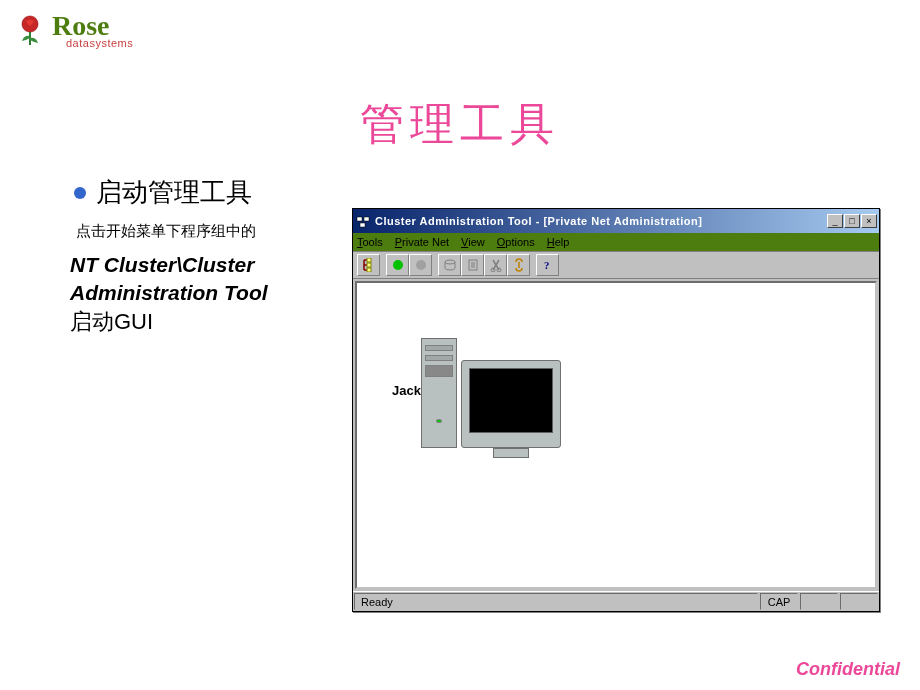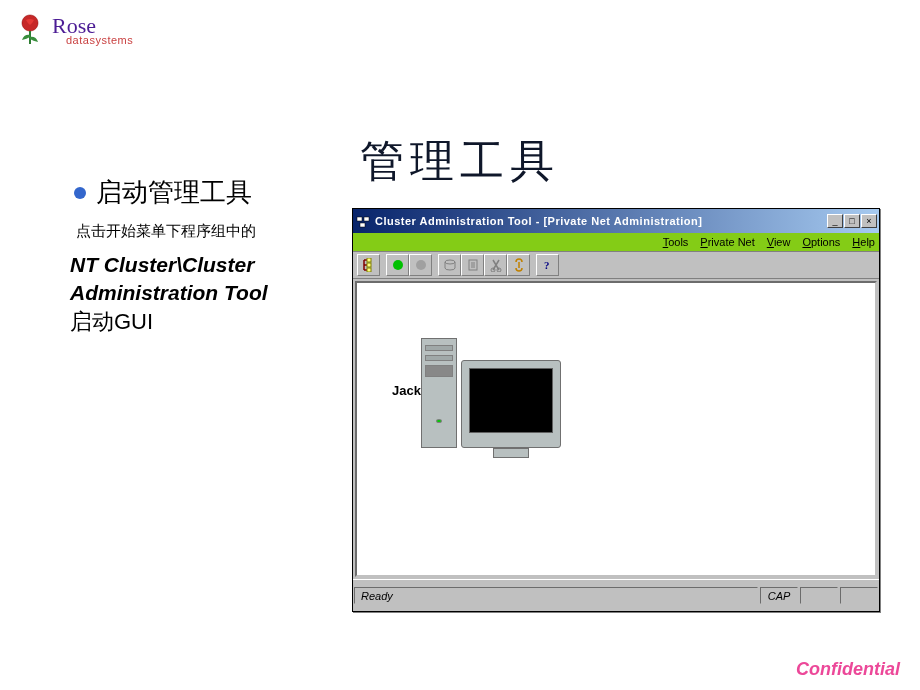--- a/index.html
+++ b/index.html
@@ -22,45 +22,44 @@
     .rose-icon {
       width: 36px;
       height: 36px;
     }
     .logo-text {
       display: flex;
       flex-direction: column;
       line-height: 1;
     }
     .logo-main {
-      font-size: 22px;
-      color: #4c1d95;
+      font-size: 28px;
+      color: #4d7c0f;
       font-family: "Times New Roman", serif;
-      font-weight: normal;
+      font-weight: bold;
     }
     .logo-sub {
       font-size: 11px;
       color: #c94040;
       font-family: Arial, sans-serif;
       letter-spacing: 0.5px;
       margin-top: -2px;
       margin-left: 14px;
     }
     .slide-title {
       position: absolute;
       top: 95px;
       left: 0;
       width: 100%;
       text-align: center;
       font-size: 44px;
       font-family: "KaiTi", "STKaiti", "SimSun", serif;
       font-weight: normal;
-      color: #0f172a;
+      color: #ec4899;
       letter-spacing: 6px;
-      margin-top: 37px;
     }
     .content-left {
       position: absolute;
       top: 175px;
       left: 74px;
       width: 260px;
     }
     .bullet-line {
       display: flex;
       align-items: center;
@@ -152,30 +151,29 @@
       border-right-color: #404040;
       border-bottom-color: #404040;
       font-size: 9px;
       font-family: "Marlett", Arial;
       display: flex;
       align-items: center;
       justify-content: center;
       color: #000;
     }
     .menubar {
-      background: #84cc16;
+      background: #4d7c0f;
       height: 19px;
       display: flex;
       align-items: center;
       padding: 0 4px;
       font-family: "MS Sans Serif", Tahoma, sans-serif;
       font-size: 11px;
       gap: 12px;
       border-bottom: 1px solid #808080;
-      justify-content: flex-end;
     }
     .menu-item u { text-decoration: underline; }
     .toolbar {
       background: #c0c0c0;
       height: 27px;
       display: flex;
       align-items: center;
       padding: 2px 4px;
       border-bottom: 1px solid #808080;
       gap: 0;
@@ -257,27 +255,26 @@
       position: absolute;
       bottom: -10px;
       left: 32px;
       width: 36px;
       height: 10px;
       background: #b8c0c0;
       border: 1px solid #707070;
     }
     .statusbar {
       background: #c0c0c0;
-      height: 32px;
+      height: 20px;
       display: flex;
       align-items: center;
       font-family: "MS Sans Serif", Tahoma, sans-serif;
       font-size: 11px;
       border-top: 1px solid #fff;
-      font-style: italic;
     }
     .status-text {
       flex: 1;
       padding: 0 6px;
       border: 1px inset #c0c0c0;
       margin: 1px;
       height: 17px;
       display: flex;
       align-items: center;
     }

